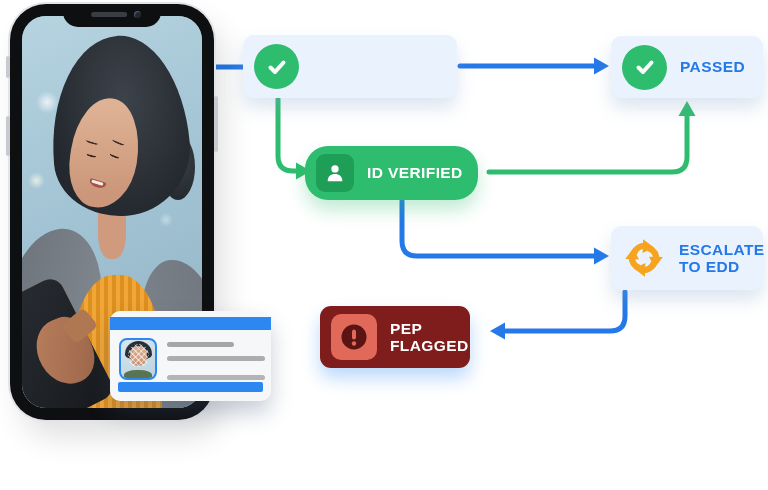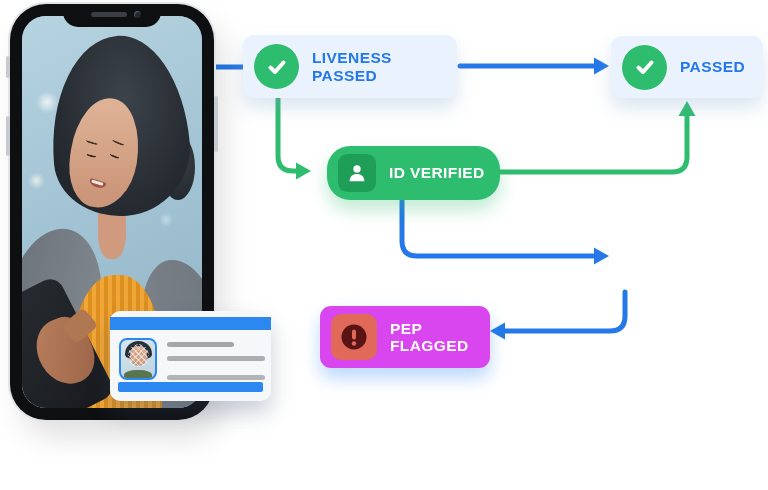--- a/index.html
+++ b/index.html
@@ -19,25 +19,25 @@
   .badge { position:absolute; display:flex; align-items:center; gap:13px;
            border-radius:11px; padding-left:11px;
            box-shadow:0 10px 18px rgba(130,160,200,.28); }
   .badge-light { background:#e9f2fd; }
   .badge-label { font-weight:700; letter-spacing:.4px; font-size:15.5px; line-height:1.12; }
   .lbl-blue  { color:#2478e8; }
   .lbl-white { color:#ffffff; }
 
   #badge-liveness { left:243px; top:35px;  width:214px; height:63px; }
   #badge-approve  { left:611px; top:36px;  width:152px; height:62px; }
-  #badge-idverified { left:327px; top:146px; width:173px; height:54px;
+  #badge-idverified { left:305px; top:146px; width:173px; height:54px;
                       background:#2ebd6e; box-shadow:0 10px 18px rgba(46,189,110,.3);border-radius:23px; }
   #badge-escalate { left:611px; top:226px; width:152px; height:64px; }
-  #badge-pep      { left:320px; top:306px; width:170px; height:62px;
-                    background:#d946ef; box-shadow:0 10px 18px rgba(45,135,241,.32); }
+  #badge-pep      { left:320px; top:306px; width:150px; height:62px;
+                    background:#7f1d1d; box-shadow:0 10px 18px rgba(45,135,241,.32); }
 
   .check-circle { width:45px; height:45px; border-radius:50%; background:#2ebd6e;
                   display:flex; align-items:center; justify-content:center; flex:0 0 auto; }
   .id-icon { width:38px; height:38px; border-radius:9px; background:#1f9e58;
              display:flex; align-items:center; justify-content:center; flex:0 0 auto; }
   .cycle-icon { width:44px; height:44px; flex:0 0 auto; }
   .alert-icon { width:46px; height:46px; border-radius:10px; background:#e0695a;
                 display:flex; align-items:center; justify-content:center; flex:0 0 auto; }
 
   
@@ -195,21 +195,20 @@
     <div class="card-line cl-3"></div>
     <div class="card-botbar"></div>
   </div>
 
   <div class="badge badge-light" id="badge-liveness">
     <div class="check-circle">
       <svg width="24" height="24" viewBox="0 0 24 24">
           <polyline points="5.5,12.5 10,17 18.5,7.5" fill="none" stroke="#ffffff" stroke-width="4" stroke-linecap="round" stroke-linejoin="round"></polyline>
         </svg>
     </div>
-    <div class="badge-label lbl-blue">LIVENESS PASSED</div>
   </div>
 
   <div class="badge badge-light" id="badge-approve">
     <div class="check-circle">
       <svg width="24" height="24" viewBox="0 0 24 24">
           <polyline points="5.5,12.5 10,17 18.5,7.5" fill="none" stroke="#ffffff" stroke-width="4" stroke-linecap="round" stroke-linejoin="round"></polyline>
         </svg>
     </div>
     <div class="badge-label lbl-blue">PASSED</div>
   </div>
@@ -217,20 +216,32 @@
   <div class="badge" id="badge-idverified">
     <div class="id-icon">
       <svg width="22" height="22" viewBox="0 0 24 24">
         <circle cx="12" cy="7.5" r="4" fill="#ffffff"></circle>
         <path d="M4 21 c0-5.2 3.6-7.8 8-7.8 s8 2.6 8 7.8 z" fill="#ffffff"></path>
       </svg>
     </div>
     <div class="badge-label lbl-white">ID VERIFIED</div>
   </div>
 
+  <div class="badge badge-light" id="badge-escalate">
+    <svg class="cycle-icon" viewBox="0 0 48 48">
+      <g id="cyc">
+        <path d="M13 19 A 12.5 12.5 0 0 1 26 10.8" fill="none" stroke="#f6a41f" stroke-width="7"></path>
+        <polygon points="23,3.5 35,12.5 22.5,18.5" fill="#f6a41f"></polygon>
+      </g>
+      <use href="#cyc" transform="rotate(90 24 24)"></use>
+      <use href="#cyc" transform="rotate(180 24 24)"></use>
+      <use href="#cyc" transform="rotate(270 24 24)"></use>
+    </svg>
+    <div class="badge-label lbl-blue" style="width:92px;">ESCALATE TO EDD</div>
+  </div>
 
   <div class="badge" id="badge-pep">
     <div class="alert-icon">
       <svg width="30" height="30" viewBox="0 0 30 30">
         <circle cx="15" cy="15" r="12.5" fill="#5a1414"></circle>
         <rect x="13" y="7.5" width="4" height="10" rx="2" fill="#e0695a"></rect>
         <circle cx="15" cy="21.5" r="2.2" fill="#e0695a"></circle>
       </svg>
     </div>
     <div class="badge-label lbl-white" style="width:80px;">PEP FLAGGED</div>

